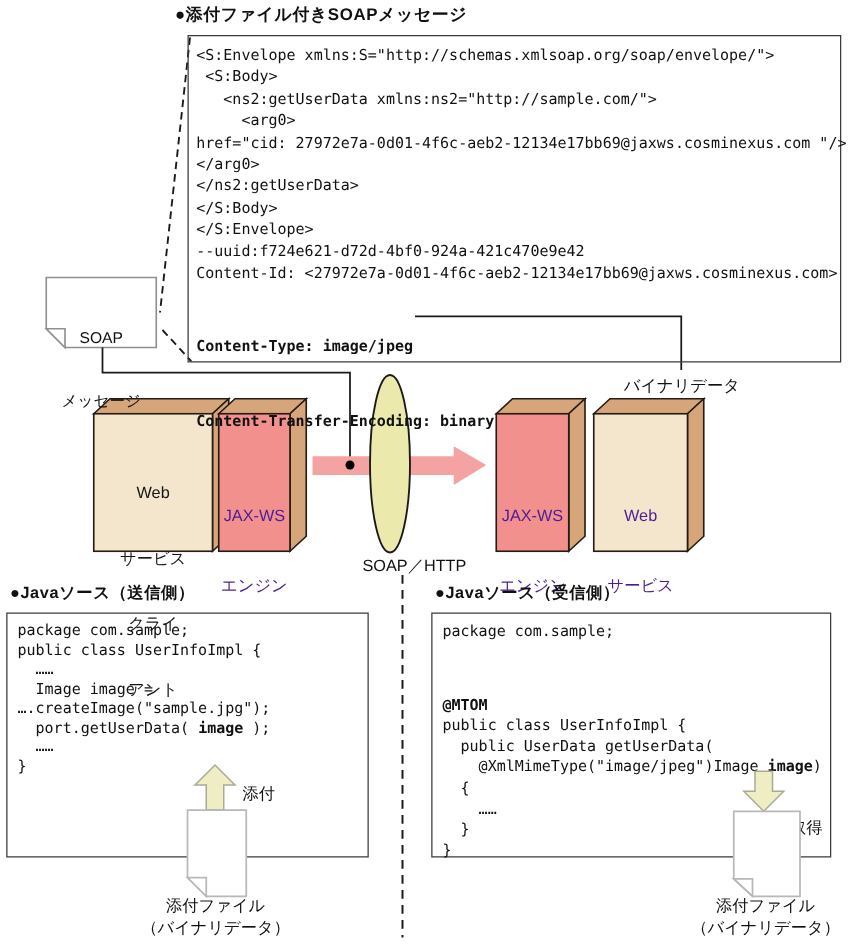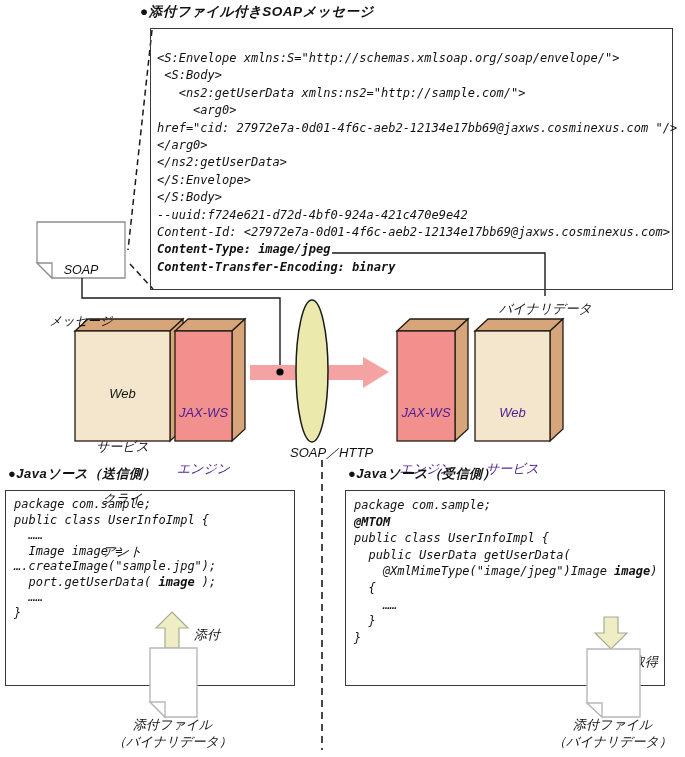--- a/index.html
+++ b/index.html
@@ -1,35 +1,35 @@
 <!DOCTYPE html>
 <html style="--box-front-beige: #f4e6cc; --box-front-pink: #f2908e; --box-side-tan: #d6a67a; --box-outline: #241c14; --arrow-pink: #f5a3a2; --ellipse-fill: #ebe9ab; --small-arrow-fill: #efedc4; --small-arrow-stroke: #aaaa96; --icon-stroke: #b8b8b8; --note-stroke: #8f8f8f; --line-color: #1a1a1a;"><head>
 <meta charset="utf-8">
 <style>
   html,body{margin:0;padding:0;background:#fff;}
   #canvas{
     position:relative;width:685px;height:757px;background:#ffffff;overflow:hidden;
-    font-family:"Liberation Sans",sans-serif;color:#111;font-style:italic;
+    font-family:"Liberation Sans",sans-serif;color:#111;
   }
   .abs{position:absolute;}
   svg.layer{position:absolute;left:0;top:0;width:685px;height:757px;}
   .title{font-size:13.5px;font-weight:bold;letter-spacing:.5px;white-space:pre;}
   .sec-header{font-size:13px;font-weight:bold;letter-spacing:.5px;white-space:pre;}
   .codebox{
     border:1.4px solid #3a3a3a;background:transparent;box-sizing:border-box;
     font-family:"DejaVu Sans Mono",monospace;font-size:12px;color:#111;
   }
-  .soapbox{padding:21px 0 0 6px;}
+  .soapbox{padding:7px 0 0 6px;}
   .soapbox .cl{line-height:17.4px;}
   .sender-code{padding:6px 0 0 8px;}
   .sender-code .cl{line-height:15.5px;}
   .receiver-code{padding:6px 0 0 8px;}
   .receiver-code .cl{line-height:16.6px;}
   .cl{white-space:pre;}
-  .cl.bold,.b{font-weight:bold;}
+  .cl.bold,.b{font-weight:bold;margin-top:42px;}
   .boxlabel{font-size:13px;line-height:17.5px;text-align:center;white-space:pre;color:#151515;}
   .boxlabel2{font-size:13px;line-height:18.5px;text-align:center;white-space:pre;color:#4c1d95;}
   .plain{font-size:13px;white-space:pre;}
   .center{text-align:center;}
   .notetext{font-size:12.5px;line-height:17px;text-align:center;white-space:pre;}
 </style>
 </head>
 <body>
 
 <div id="canvas">
@@ -74,22 +74,22 @@
   <div class="abs title" style="left:140px;top:3px;">●添付ファイル付きSOAPメッセージ</div>
 
   <div class="abs codebox soapbox" style="left:150px;top:28px;width:523px;height:262px;">
     <div class="cl">&lt;S:Envelope xmlns:S="http://schemas.xmlsoap.org/soap/envelope/"&gt;</div>
     <div class="cl"> &lt;S:Body&gt;</div>
     <div class="cl">   &lt;ns2:getUserData xmlns:ns2="http://sample.com/"&gt;</div>
     <div class="cl">     &lt;arg0&gt;</div>
     <div class="cl">href="cid: 27972e7a-0d01-4f6c-aeb2-12134e17bb69@jaxws.cosminexus.com "/&gt;</div>
     <div class="cl">&lt;/arg0&gt;</div>
     <div class="cl">&lt;/ns2:getUserData&gt;</div>
+    <div class="cl">&lt;/S:Body&gt;</div>
     <div class="cl">&lt;/S:Envelope&gt;</div>
-    <div class="cl">&lt;/S:Body&gt;</div>
     <div class="cl">--uuid:f724e621-d72d-4bf0-924a-421c470e9e42</div>
     <div class="cl">Content-Id: &lt;27972e7a-0d01-4f6c-aeb2-12134e17bb69@jaxws.cosminexus.com&gt;</div>
     <div class="cl bold">Content-Type: image/jpeg</div>
     <div class="cl bold">Content-Transfer-Encoding: binary</div>
   </div>
 
   <div class="abs notetext" style="left:37px;top:228px;width:88px;">
     <div>SOAP</div>
     <div>メッセージ</div>
   </div>

